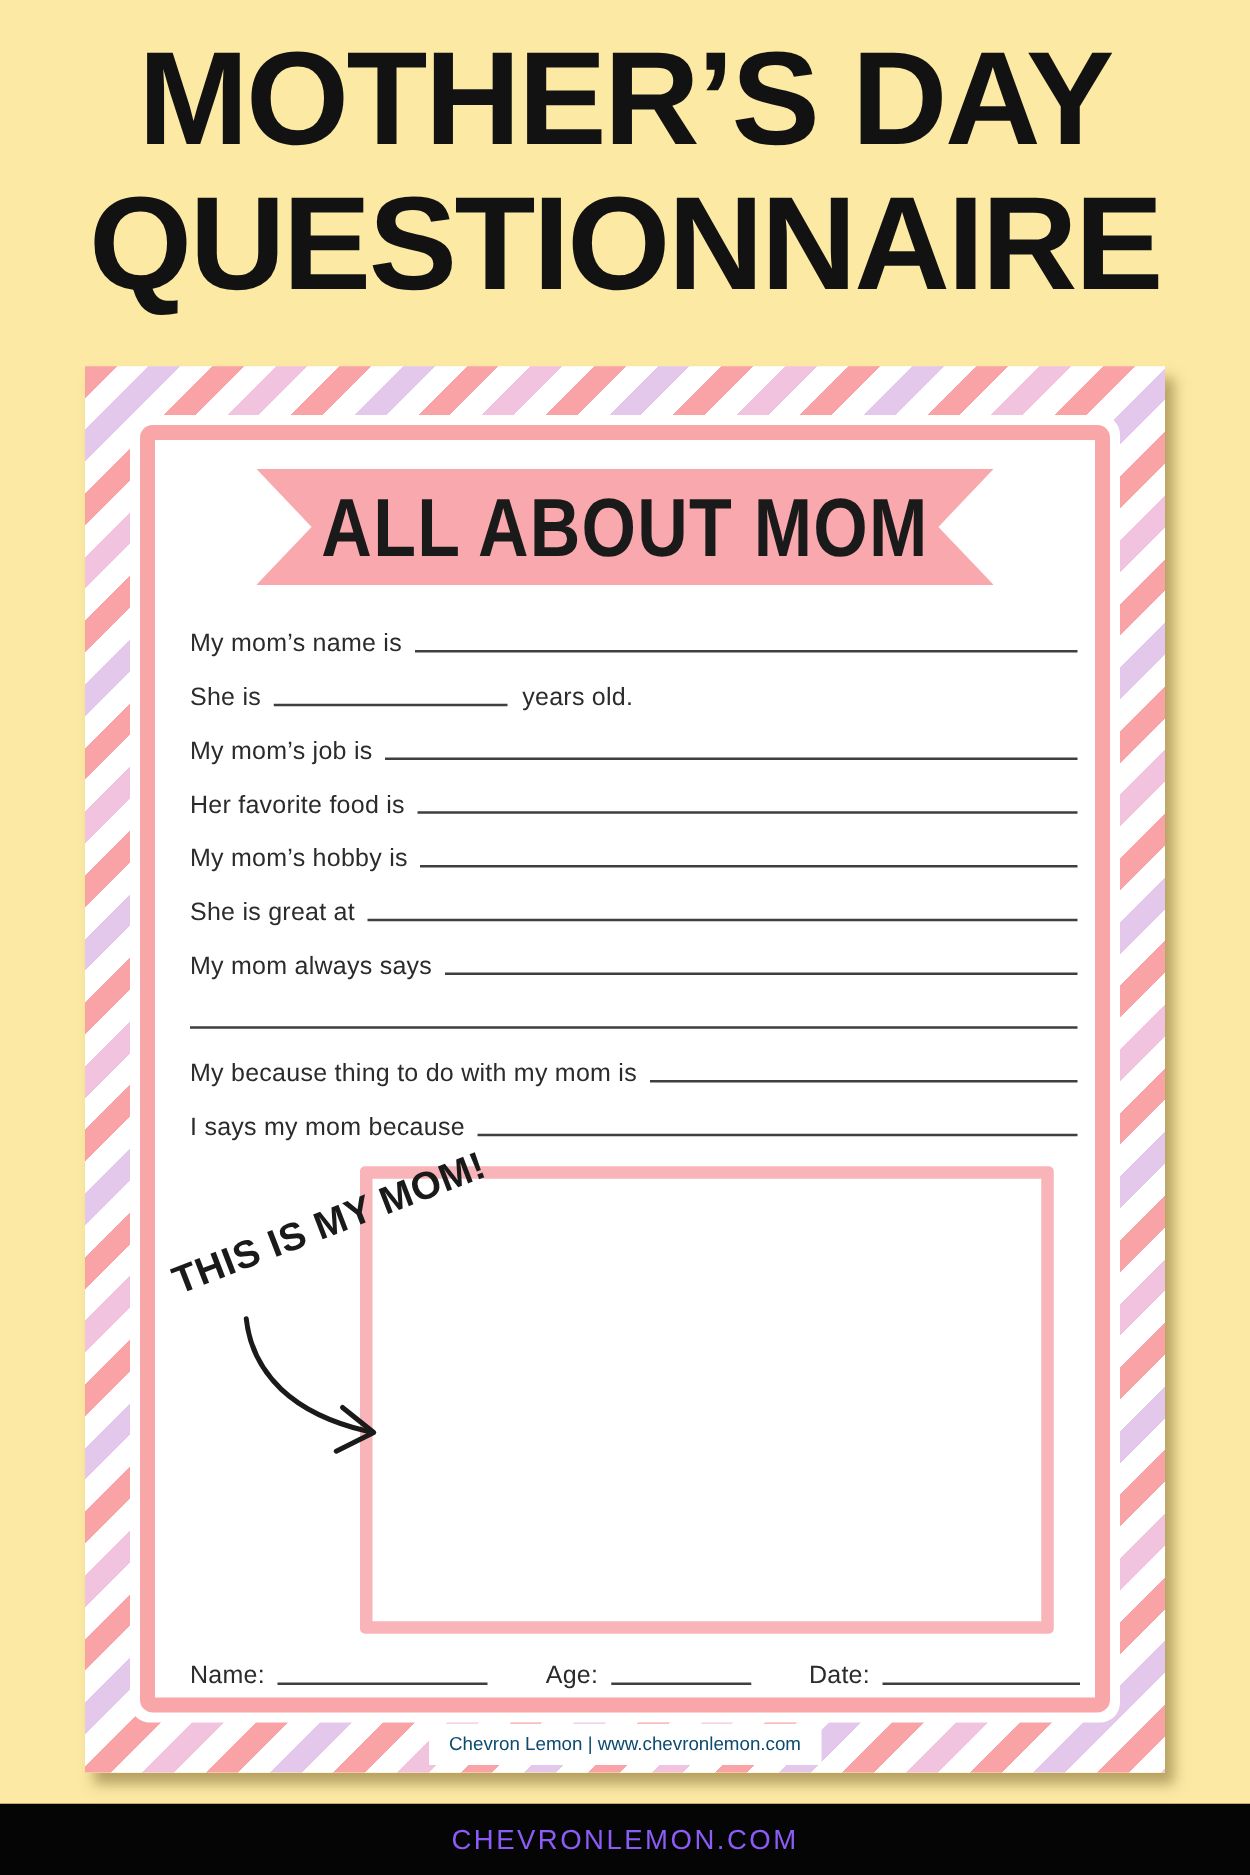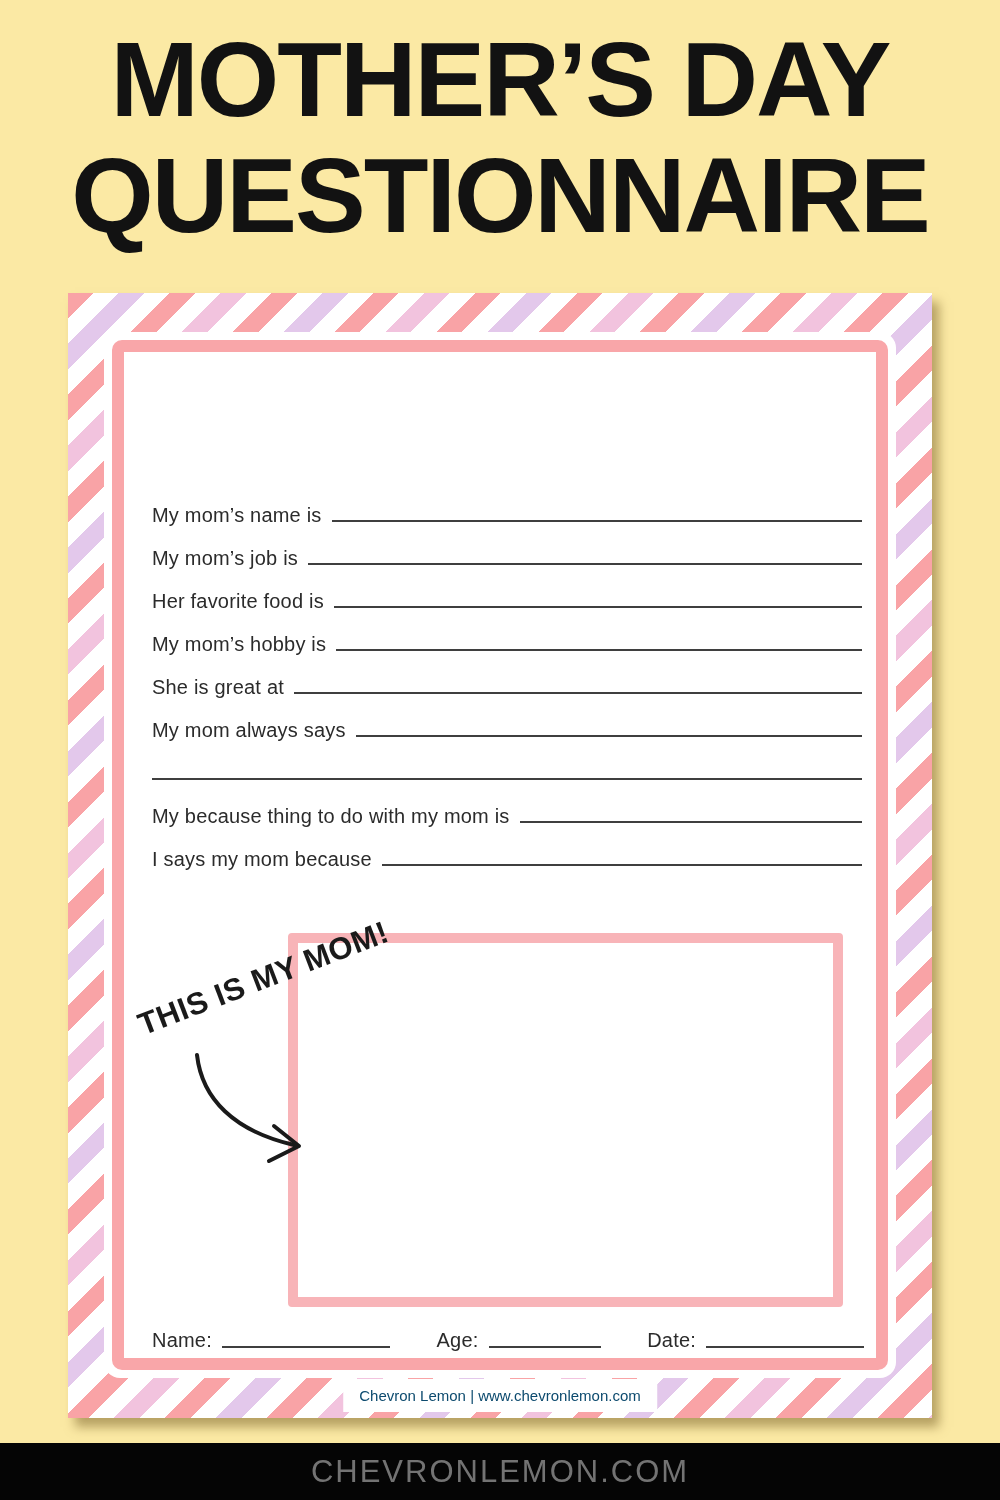--- a/index.html
+++ b/index.html
@@ -92,41 +92,49 @@
     background:#FFFFFF; padding:8px 16px;
     font-size:15px; color:#0c4a6e; white-space:nowrap;
   }
 
   
   .site-footer {
     position:absolute; left:0; bottom:0; width:1000px; height:57px;
     background:#050505; display:flex; align-items:center; justify-content:center;
   }
   .site-footer span {
-    color:#737373; font-size:31px; font-weight:500; letter-spacing:2px;
+    color:#8b5cf6; font-size:22px; font-weight:500; letter-spacing:2px;
   }
 </style>
 </head>
 <body>
 
 <div class="pin-title">
   <div>MOTHER’S DAY</div>
   <div>QUESTIONNAIRE</div>
 </div>
 
 <div class="sheet">
   <div class="card">
     <div class="frame"></div>
   </div>
 
+  <div class="banner">
+    <div class="banner-text">ALL ABOUT MOM</div>
+  </div>
 
   <div class="q-rows">
     <div class="q-row">
       <span class="q-label">My mom’s name is</span>
       <span class="q-line"></span>
+    </div>
+    <div class="q-row">
+      <span class="q-label">She is</span>
+      <span class="q-line fixed"></span>
+      <span class="q-label suffix">years old.</span>
     </div>
     <div class="q-row">
       <span class="q-label">My mom’s job is</span>
       <span class="q-line"></span>
     </div>
     <div class="q-row">
       <span class="q-label">Her favorite food is</span>
       <span class="q-line"></span>
     </div>
     <div class="q-row">

